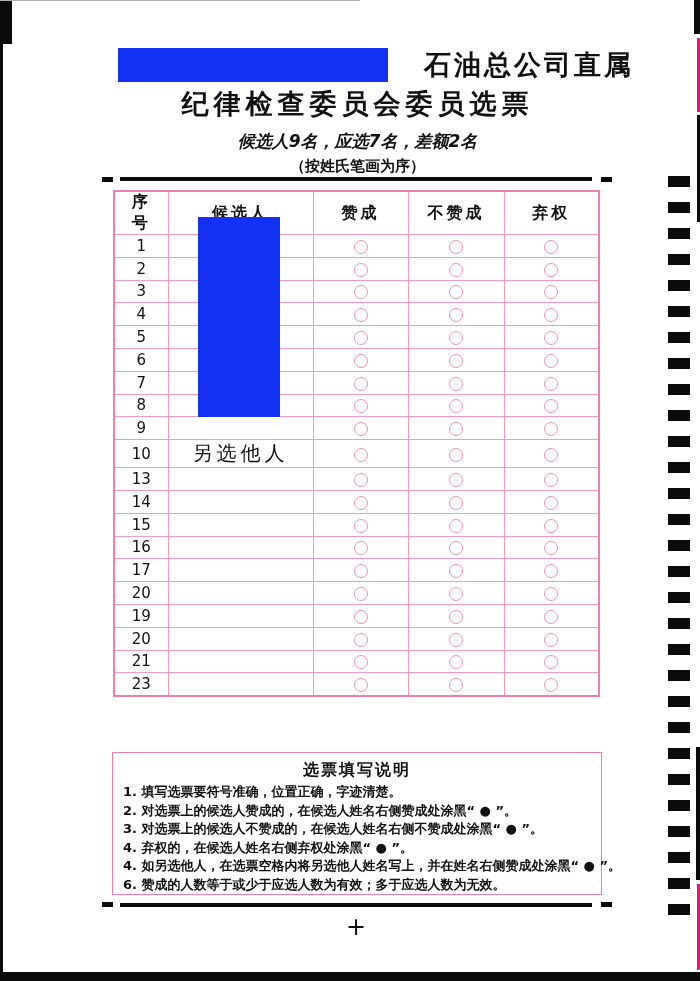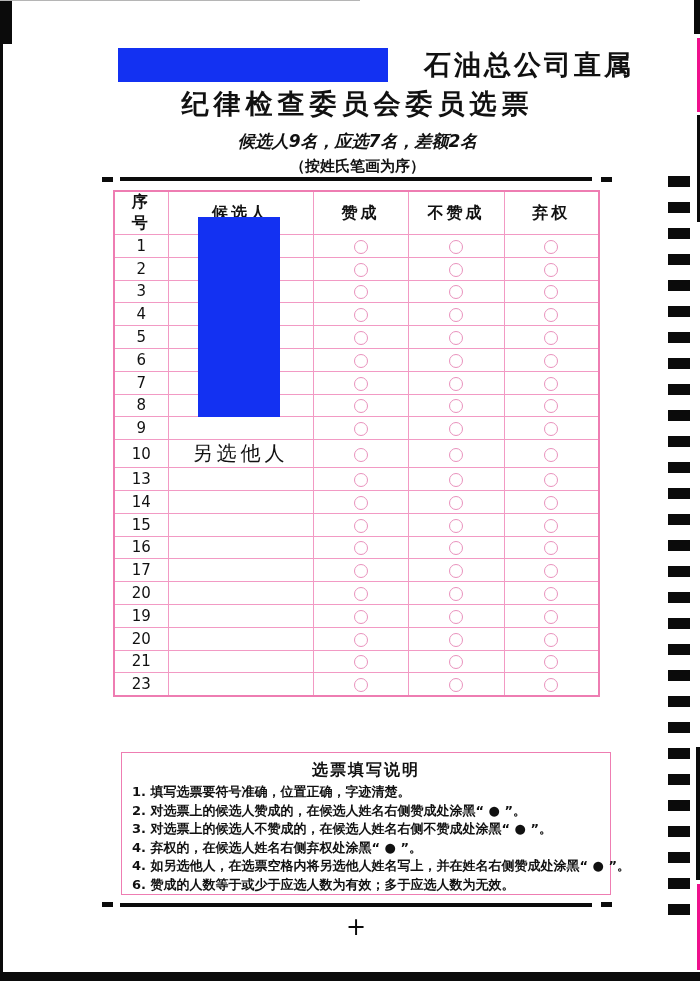--- a/index.html
+++ b/index.html
@@ -52,21 +52,21 @@
   .ballot-table thead tr{height:22px;}
   .ballot-table tbody tr{height:22.8px;}
   .ballot-table th{font-size:16px;font-weight:bold;letter-spacing:3px;text-align:center;}
   td.cell-no{font-size:15px;text-align:center;}
   td.cell-cand{font-size:20px;text-align:center;letter-spacing:4px;}
   td.cell-vote{text-align:center;}
   .bubble{display:inline-block;width:14px;height:14px;border:1.5px solid var(--bubble-pink);border-radius:50%;vertical-align:middle;}
   .cand-redaction{left:198px;top:217px;width:82px;height:200px;background:var(--redaction-blue);}
 
   
-  .instr-box{left:121px;top:752px;width:490px;height:143px;border:1.5px solid var(--border-pink);}
+  .instr-box{left:112px;top:752px;width:490px;height:143px;border:1.5px solid var(--border-pink);}
   .instr-title{position:absolute;left:0;top:7px;width:100%;text-align:center;font-size:16px;font-weight:bold;letter-spacing:2px;}
   .instr-list{position:absolute;left:10px;top:30px;width:474px;}
   .instr-item{font-size:13px;font-weight:bold;line-height:18.6px;white-space:nowrap;}
 
   
   .plus-mark{left:340px;top:913px;width:32px;text-align:center;font-size:24px;font-weight:normal;color:#0b0b0b;}
 </style>
 </head>
 <body>
 

